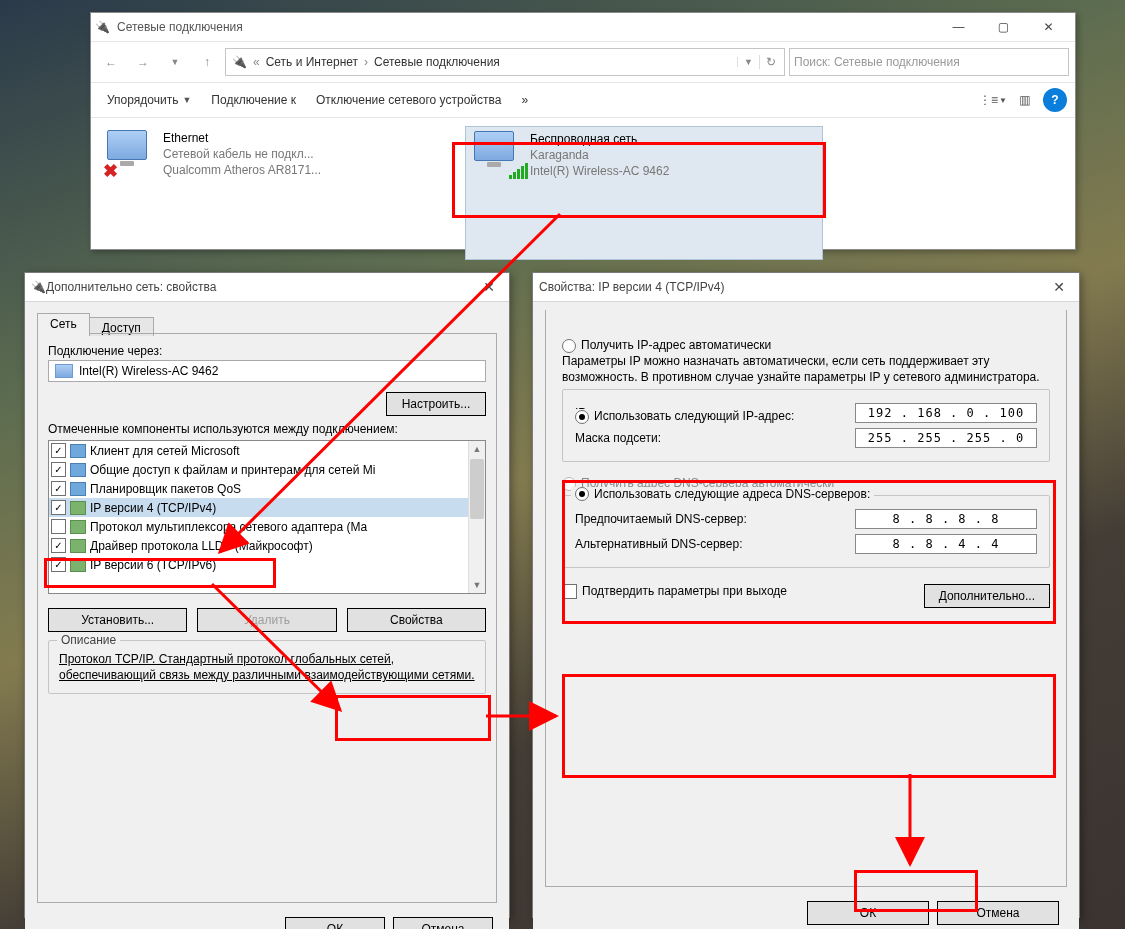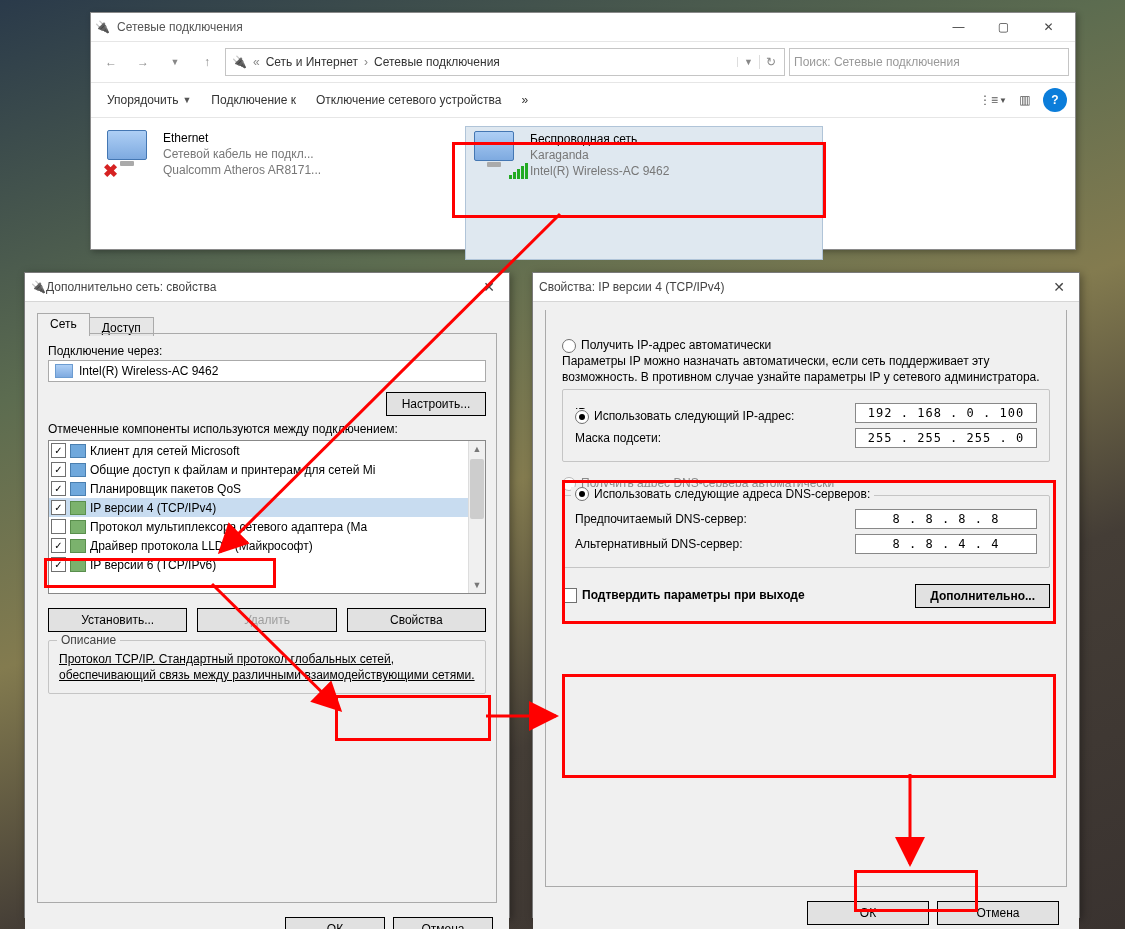--- a/index.html
+++ b/index.html
@@ -278,21 +278,21 @@
         <div class="iprow">
             <span class="lbl">Предпочитаемый DNS-сервер:</span>
             <span class="ipbox">8  .  8  .  8  .  8</span>
           </div>
         <div class="iprow">
             <span class="lbl">Альтернативный DNS-сервер:</span>
             <span class="ipbox">8  .  8  .  4  .  4</span>
           </div>
       </div>
 
-      <div style="margin-top:16px;display:flex;align-items:center;font-weight:bold;">
+      <div style="margin-top:16px;display:flex;">
         <label><span class="chkbox"></span><span>Подтвердить параметры при выходе</span></label>
         <span style="flex:1"></span>
         <span class="btn">Дополнительно...</span>
       </div>
     </div>
     <div class="btnrow" style="padding:4px 12px 10px 0;">
       <span class="btn" style="min-width:92px;">ОК</span>
       <span class="btn" style="min-width:92px;">Отмена</span>
     </div>
   </div>

